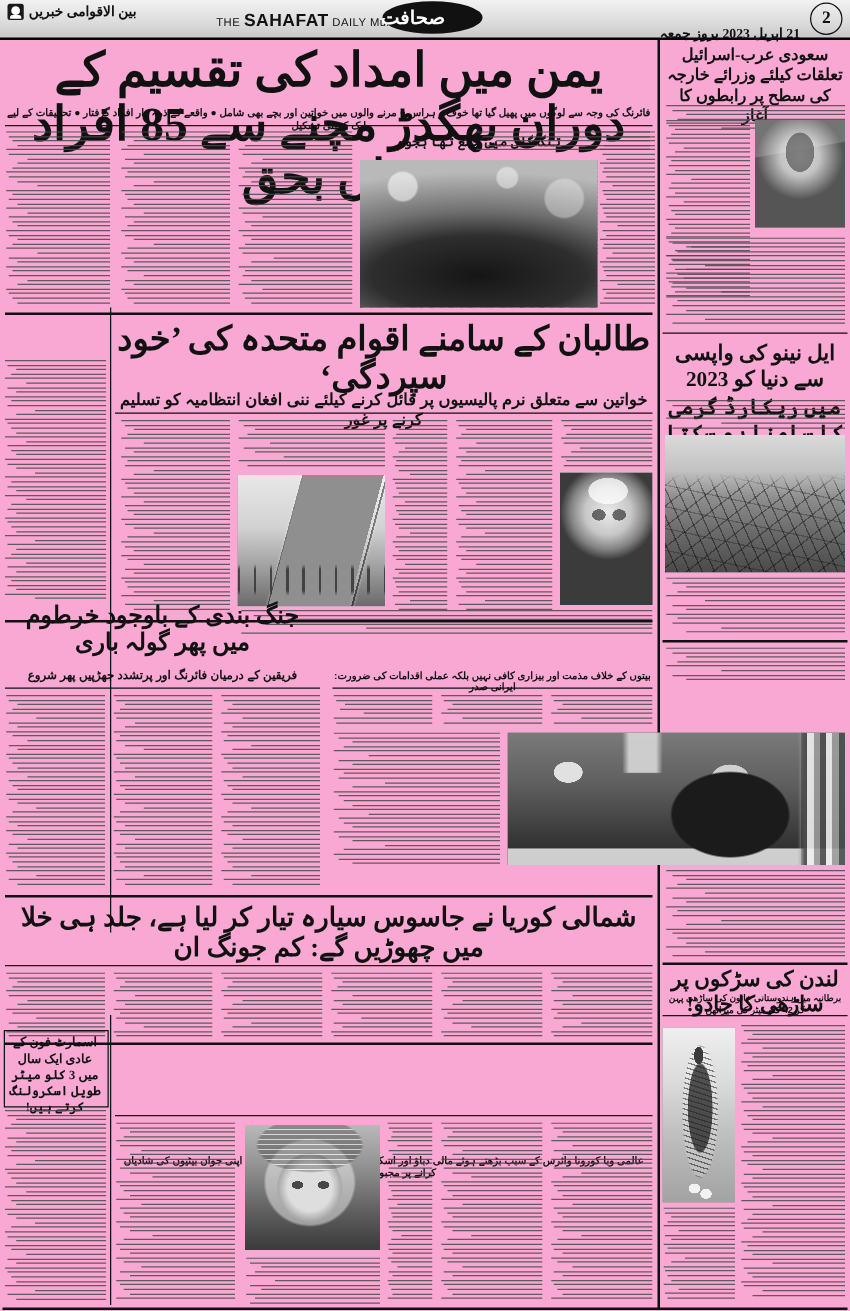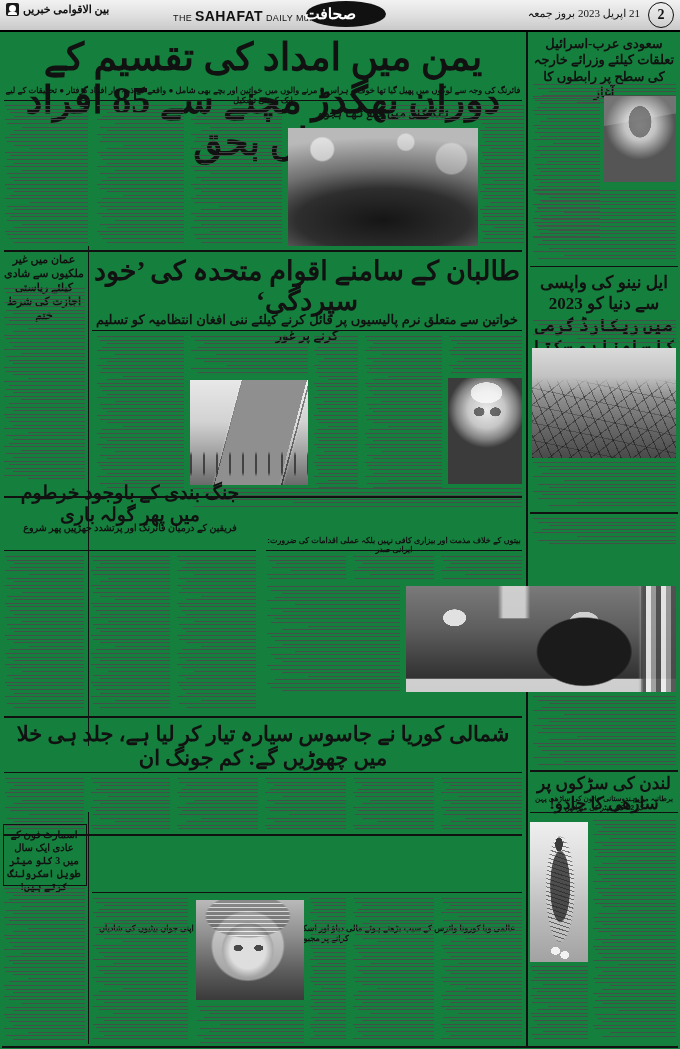--- a/index.html
+++ b/index.html
@@ -1,34 +1,34 @@
 <!DOCTYPE html>
 <html><head>
 <meta charset="utf-8">
 <style>
   html,body{margin:0;padding:0;background:#fff;}
   body{width:680px;height:1049px;overflow:hidden;font-family:"Liberation Serif",serif;color:#111;}
-  .page{position:relative;width:680px;height:1049px;background:#15803d;}
+  .page{position:relative;width:680px;height:1049px;background:#f9a8d4;}
 
   
   .masthead{position:relative;height:30px;border-bottom:2px solid #000;
             background:linear-gradient(180deg,#f2f2f2 0%,#dedede 55%,#c9c9c9 100%);}
   .mh-left{position:absolute;left:6px;top:3px;display:flex;align-items:center;gap:4px;direction:rtl;}
   .mh-urdu{font-size:11px;font-weight:700;letter-spacing:.3px;}
   .mh-globe{width:13px;height:13px;background:#1a1a1a;border-radius:2px;position:relative;}
   .mh-globe:after{content:"";position:absolute;left:3px;top:2px;width:7px;height:7px;border-radius:50%;
                   background:#fff;}
   .mh-globe:before{content:"";position:absolute;left:2px;bottom:1px;width:9px;height:3px;border-radius:2px 2px 0 0;background:#fff;}
   .mh-eng{position:absolute;left:173px;top:8px;font-family:"Liberation Sans",sans-serif;
           font-size:9px;letter-spacing:.4px;color:#111;}
   .mh-eng b{font-size:14px;margin-top:40px;}
   .mh-logo{position:absolute;left:306px;top:1px;width:80px;height:26px;background:#111;
            border-radius:50%/50%;display:flex;align-items:center;}
   .mh-logo span{color:#fff;font-size:15px;font-weight:700;transform:scaleX(1.05);}
-  .mh-date{position:absolute;right:40px;top:7px;font-size:11px;font-weight:400;direction:rtl;}
+  .mh-date{position:absolute;right:40px;top:20px;font-size:11px;font-weight:700;direction:rtl;}
   .mh-pageno{position:absolute;right:6px;top:2px;width:24px;height:24px;border-radius:50%;
              border:1.6px solid #111;display:flex;align-items:center;justify-content:center;
              font-size:14px;font-weight:700;font-family:"Liberation Serif",serif;}
 
   
   .col-rule{position:absolute;background:#111;}
   .hl{direction:rtl;text-align:center;font-weight:700;line-height:1.12;font-family:"Liberation Serif",serif;}
   .sub{direction:rtl;text-align:center;font-weight:700;font-family:"Liberation Sans",sans-serif;}
   .kicker{direction:rtl;text-align:center;font-weight:700;font-family:"Liberation Sans",sans-serif;}
 
@@ -373,21 +373,20 @@
       <div class="ln s1"></div>
       <div class="ln s2"></div>
       <div class="ln s3"></div>
       <div class="ln s5"></div>
       <div class="ln s1"></div>
       <div class="ln s6"></div>
       <div class="ln s2"></div>
   </div>
   <div class="hairline" style="left:530px;top:512px;width:148px;height:1.6px;"></div>
 
-  <div class="hl" style="position:absolute;left:3px;top:252px;width:82px;font-size:11px;line-height:1.28;">عمان میں غیر ملکیوں سے شادی کیلئے ریاستی اجازت کی شرط ختم</div>
   <div class="txt rtl" style="left:3px;top:288px;width:82px;height:200px;">
     <div class="ln s3"></div>
       <div class="ln s1"></div>
       <div class="ln s2"></div>
       <div class="ln s5"></div>
       <div class="ln s3"></div>
       <div class="ln s4"></div>
       <div class="ln s1"></div>
       <div class="ln s2"></div>
       <div class="ln s3"></div>
@@ -716,21 +715,21 @@
       <div class="ln s1"></div>
       <div class="ln s2"></div>
       <div class="ln s6"></div>
       <div class="ln s5"></div>
       <div class="ln s3"></div>
       <div class="ln s1"></div>
       <div class="ln s2"></div>
   </div>
 
   <div class="hl" style="position:absolute;left:4px;top:482px;width:252px;font-size:19px;line-height:1.18;">جنگ بندی کے باوجود خرطوم میں پھر گولہ باری</div>
-  <div class="sub" style="position:absolute;left:4px;top:522px;width:252px;font-size:9.5px;font-family:Liberation Serif, serif;">فریقین کے درمیان فائرنگ اور پرتشدد جھڑپیں پھر شروع</div>
+  <div class="sub" style="position:absolute;left:4px;top:534px;width:252px;font-size:9.5px;">فریقین کے درمیان فائرنگ اور پرتشدد جھڑپیں پھر شروع</div>
   <div class="hairline" style="left:4px;top:550px;width:252px;"></div>
 
   <div class="txt rtl" style="left:176px;top:556px;width:80px;height:152px;">
     <div class="ln s3"></div>
       <div class="ln s1"></div>
       <div class="ln s2"></div>
       <div class="ln s5"></div>
       <div class="ln s3"></div>
       <div class="ln s4"></div>
       <div class="ln s1"></div>

